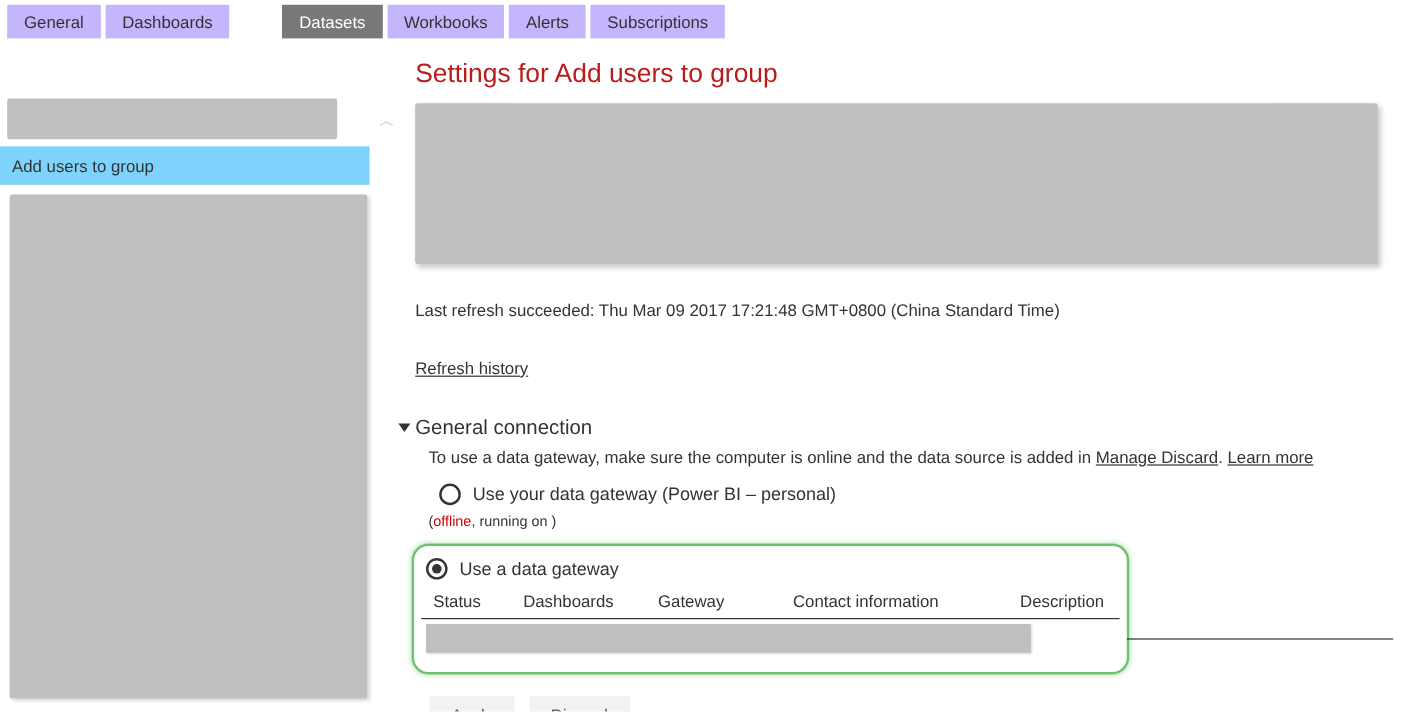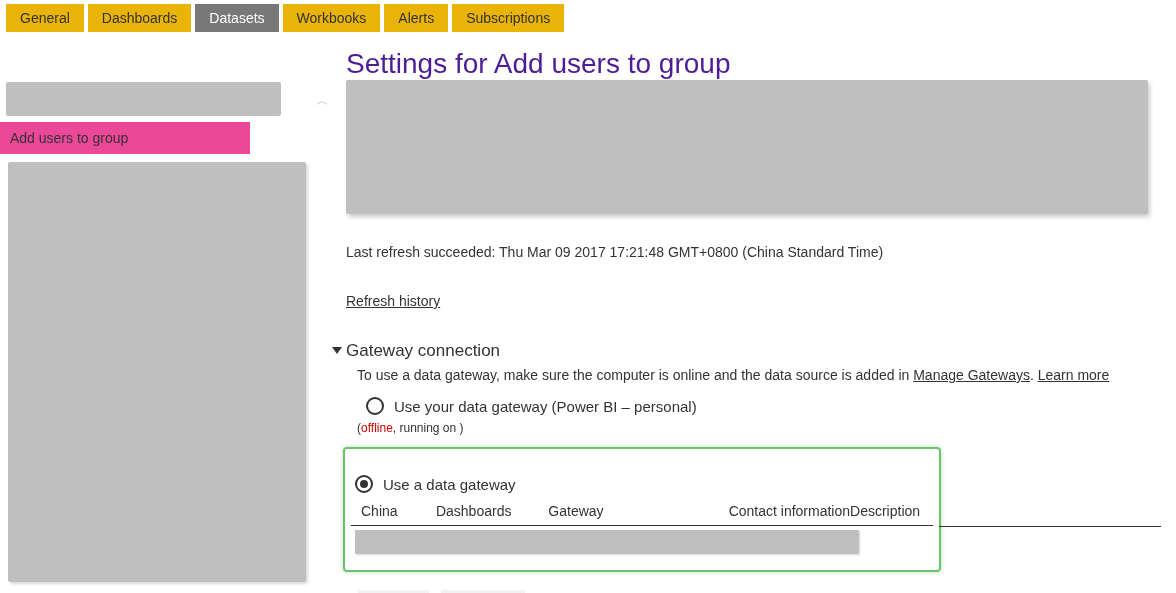--- a/index.html
+++ b/index.html
@@ -11,29 +11,30 @@
     width: 1176px;
     height: 593px;
     overflow: hidden;
   }
   .tabs {
     display: flex;
     gap: 4px;
     padding: 4px 6px 0 6px;
   }
   .tab {
-    background: #eab308;
+    background: #c4b5fd;
     color: #333;
     padding: 6px 14px;
     font-size: 14px;
     cursor: pointer;
   }
   .tab.active {
     background: #787878;
     color: #fff;
+    margin-left: 40px;
   }
   .main {
     display: flex;
     height: calc(100% - 34px);
   }
   .sidebar {
     width: 320px;
     padding: 8px 6px 6px 6px;
     display: flex;
     flex-direction: column;
@@ -41,25 +42,25 @@
   .sidebar-block-top {
     background: #bfbfbf;
     border: 1px solid #bfbfbf;
     height: 34px;
     width: 275px;
     border-radius: 2px;
     margin-top: 42px;
     margin-bottom: 6px;
   }
   .sidebar-item {
-    background: #ec4899;
+    background: #7dd3fc;
     padding: 8px 10px;
     font-size: 14px;
     color: #333;
-    width: 250px;
+    width: 308px;
     cursor: pointer;
     margin-left: -6px;
   }
   .sidebar-block-big {
     background: #bfbfbf;
     border: 1px solid #bfbfbf;
     height: 420px;
     width: 298px;
     margin-top: 8px;
     border-radius: 2px;
@@ -73,23 +74,24 @@
     font-size: 13px;
     color: #bbb;
     user-select: none;
   }
   .content {
     flex: 1;
     padding: 16px 18px 10px 26px;
     position: relative;
   }
   .page-title {
-    font-size: 28px;
+    font-size: 22px;
     font-weight: 300;
-    color: #4c1d95;
+    color: #b91c1c;
+    margin-bottom: 12px;
   }
   .big-gray-block {
     background: #bfbfbf;
     height: 134px;
     width: 802px;
     border-radius: 2px;
     box-shadow: 2px 3px 4px rgba(0,0,0,0.2);
     margin-bottom: 30px;
   }
   .last-refresh {
@@ -155,39 +157,39 @@
   .radio-label { font-size: 15px; color: #333; }
   .offline-row {
     margin-left: 11px;
     font-size: 12px;
     color: #333;
     margin-bottom: 12px;
   }
   .offline { color: #c00; }
   .highlight-box {
     border: 2px solid #6ec26e;
-    border-radius: 4px;
-    padding: 26px 6px 16px 6px;
+    border-radius: 14px;
+    padding: 10px 6px 16px 6px;
     margin-left: -3px;
     width: 598px;
     position: relative;
     box-shadow: 0 0 4px rgba(110,194,110,0.5);
   }
   .table-header {
     display: flex;
     border-bottom: 1px solid #333;
     margin: 10px 0 0 0;
     padding: 0 10px 6px 10px;
     font-size: 14px;
     color: #333;
   }
   .col-status { width: 76px; }
   .col-dept { width: 114px; }
   .col-gw { width: 114px; }
-  .col-contact { width: 192px; text-align: right; }
+  .col-contact { width: 192px; }
   .col-desc { width: 74px; }
   .hr-extend {
     border: none;
     border-bottom: 1px solid #333;
     position: absolute;
     left: 594px;
     top: 77px;
     width: 222px;
   }
   .table-row-block {
@@ -236,43 +238,43 @@
   <div class="content">
     <div class="page-title">Settings for Add users to group</div>
     <div class="big-gray-block"></div>
 
     <div class="last-refresh">Last refresh succeeded: Thu Mar 09 2017 17:21:48 GMT+0800 (China Standard Time)</div>
 
     <a class="refresh-link">Refresh history</a>
 
     <div class="section-header">
       <span class="triangle"></span>
-      <span class="section-title">Gateway connection</span>
+      <span class="section-title">General connection</span>
     </div>
     <div class="section-desc">
-      <span>To use a data gateway, make sure the computer is online and the data source is added in </span><a>Manage Gateways</a><span>. </span><a>Learn more</a>
+      <span>To use a data gateway, make sure the computer is online and the data source is added in </span><a>Manage Discard</a><span>. </span><a>Learn more</a>
     </div>
 
     <div class="radio-row">
       <span class="radio-outer"></span>
       <span class="radio-label">Use your data gateway (Power BI – personal)</span>
     </div>
     <div class="offline-row">
       <span>(</span><span class="offline">offline</span><span>, running on )</span>
     </div>
 
     <div class="highlight-box">
       <div class="radio-row" style="margin-left:4px;">
         <span class="radio-outer">
             <span class="radio-inner"></span>
           </span>
         <span class="radio-label">Use a data gateway</span>
       </div>
       <div class="table-header">
-        <div class="col-status">China</div>
+        <div class="col-status">Status</div>
         <div class="col-dept">Dashboards</div>
         <div class="col-gw">Gateway</div>
         <div class="col-contact">Contact information</div>
         <div class="col-desc">Description</div>
       </div>
       <hr class="hr-extend">
       <div class="table-row-block"></div>
     </div>
 
     <div class="actions">

